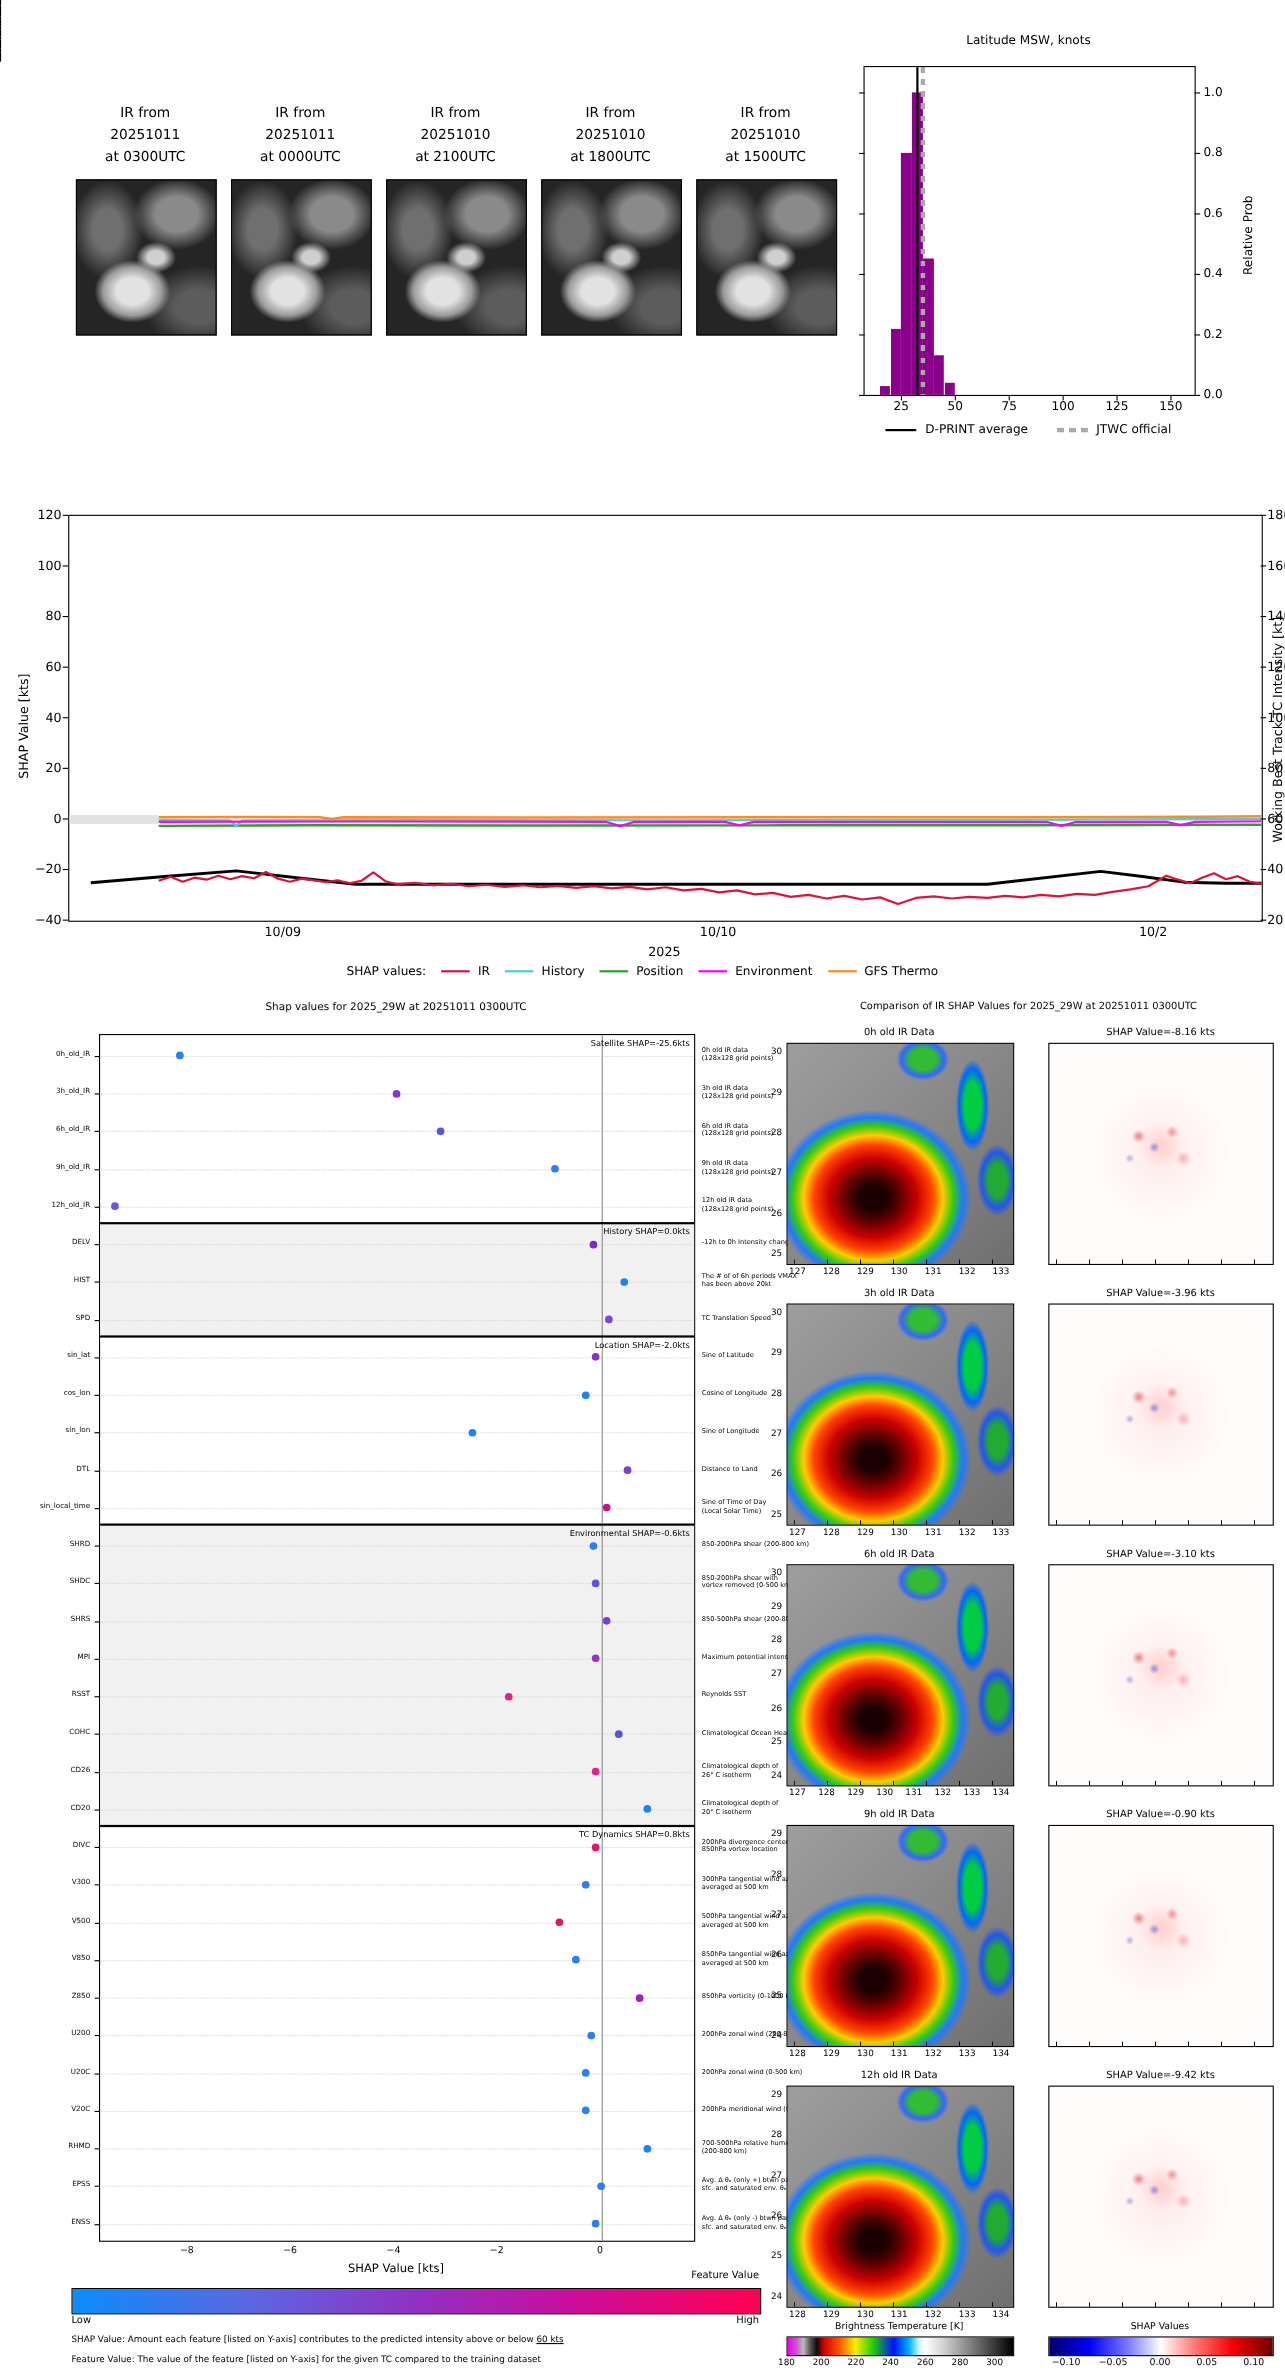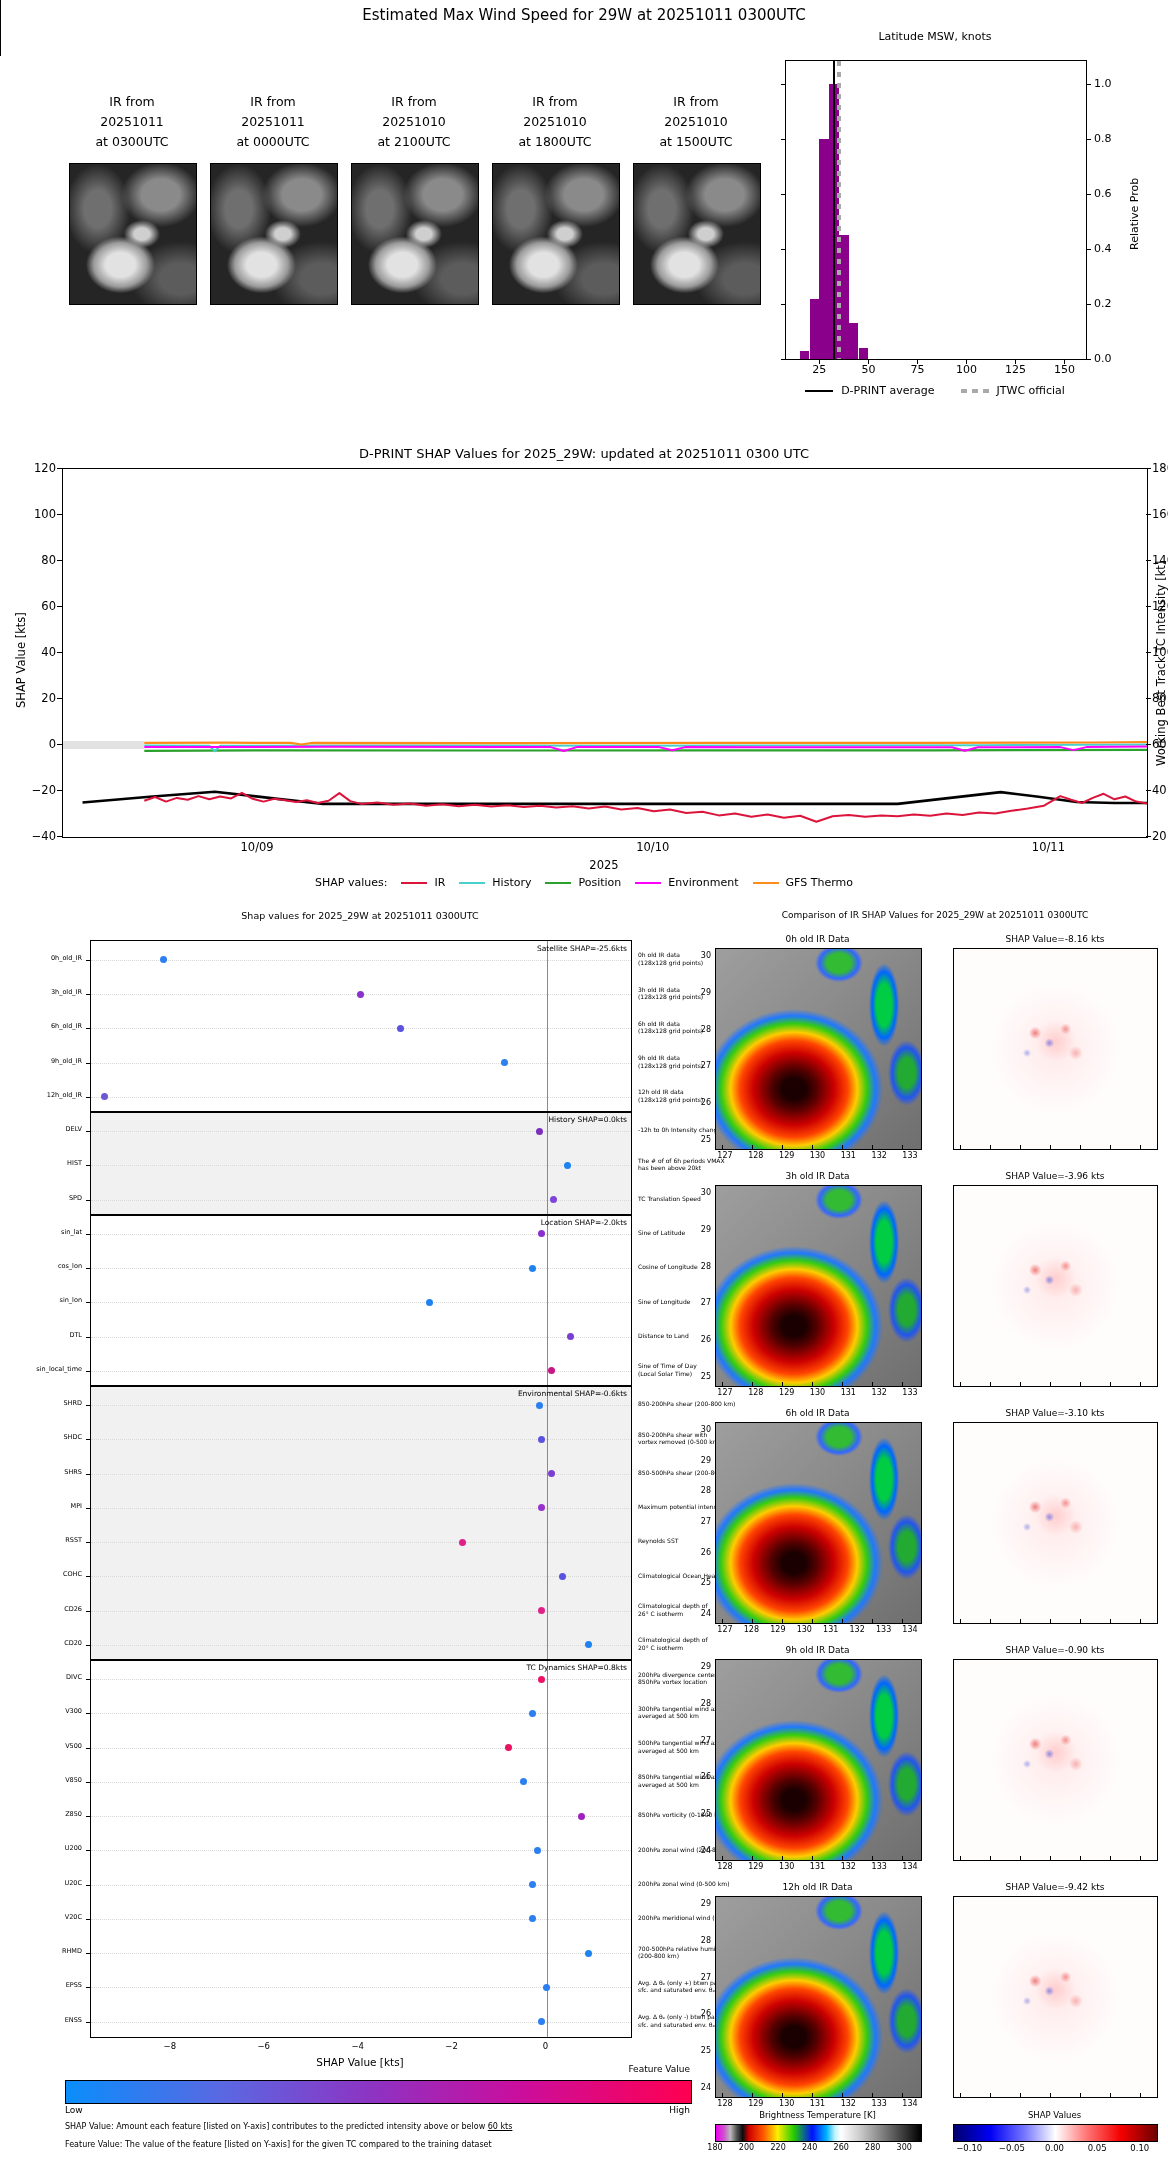--- a/index.html
+++ b/index.html
@@ -84,21 +84,20 @@
   .geo-label{position:absolute;font-size:8px;}
   .cb-title{position:absolute;text-align:center;font-size:8.5px;white-space:nowrap;}
   .cb-tick{position:absolute;text-align:center;font-size:8.5px;}
   .u{text-decoration:underline;}
 </style>
 </head>
 <body>
 
 <div id="canvas">
 
-  <div class="abs ctr fig-title" id="fig-title" style="left:0;top:6px;width:1168px;">Estimated Max Wind Speed for 29W at 20251011 0300UTC</div>
 
   <div id="thumbs">
       <div class="thumb-label" style="position: absolute; left: 61px; top: 92px; width: 142px;">IR from
 20251011
 at 0300UTC</div>
       <div class="thumb-art" style="position: absolute; left: 69px; top: 163px; width: 126px; height: 140px;"></div>
       <div class="thumb-label" style="position: absolute; left: 202px; top: 92px; width: 142px;">IR from
 20251011
 at 0000UTC</div>
       <div class="thumb-art" style="position: absolute; left: 210px; top: 163px; width: 126px; height: 140px;"></div>
@@ -160,21 +159,20 @@
     </div>
   <div class="vlabel" style="left:1128px;top:250px;font-size:11px;">Relative Prob</div>
   <div class="legend-row" style="left:745px;top:384px;width:380px;">
     <span class="sw-line"></span>
     <span>D-PRINT average</span>
     <span style="width:10px;"></span>
     <span class="sw-dash"></span>
     <span>JTWC official</span>
   </div>
 
-  <div class="abs ctr panel-title" style="left:0;top:446px;width:1168px;">D-PRINT SHAP Values for 2025_29W: updated at 20251011 0300 UTC</div>
   <div id="ts-plot">
     <svg id="ts-svg" width="1084" height="368" viewBox="0 0 1084 368">
         <rect x="0" width="81.3" y="272" height="8" fill="#e2e2e2"></rect>
         <polyline points="81.3,281.8 216.8,281.3 433.6,281.5 650.4,281.3 867.2,281.3 1084.0,280.8" fill="none" stroke="#2ca02c" stroke-width="2.2" stroke-linejoin="round"></polyline>
         <polyline points="81.3,276.5 146.3,276.7 151.8,282.2 157.2,276.7 325.2,276.5 542.0,276.7 758.8,276.5 921.4,276.2 1084.0,275.5" fill="none" stroke="#48d1cc" stroke-width="2" stroke-linejoin="round"></polyline>
         <polyline points="81.3,278.1 271.0,277.8 487.8,278.1 500.8,282.0 513.8,278.1 596.2,278.1 609.2,281.3 622.2,278.1 758.8,278.3 888.9,278.3 901.9,281.8 914.9,278.3 997.3,278.1 1010.3,281.1 1023.3,278.1 1084.0,277.6" fill="none" stroke="#ff00ff" stroke-width="2" stroke-linejoin="round"></polyline>
         <polyline points="81.3,273.9 162.6,273.7 227.6,273.9 238.5,275.5 249.3,273.9 433.6,274.2 650.4,273.9 867.2,273.9 1029.8,273.5 1084.0,273.0" fill="none" stroke="#ff8c1a" stroke-width="2.2" stroke-linejoin="round"></polyline>
         <polyline points="19.5,333.5 86.7,327.8 151.8,322.7 216.8,330.1 260.2,334.9 542.0,334.9 834.7,334.9 937.7,323.1 975.6,327.8 1013.5,333.0 1051.5,334.0 1084.0,334.0" fill="none" stroke="#000000" stroke-width="2.6" stroke-linejoin="round"></polyline>
         <polyline points="81.3,331.7 92.1,328.0 103.0,332.6 113.8,328.9 124.7,330.7 135.5,327.1 146.3,330.3 157.2,327.5 168.0,329.4 178.9,323.8 189.7,329.8 200.5,332.6 211.4,329.8 222.2,331.2 233.1,333.0 243.9,331.2 254.7,334.0 265.6,331.7 276.4,324.1 287.3,332.1 298.1,334.9 314.4,333.5 330.6,335.8 346.9,334.4 363.1,336.7 379.4,335.3 395.7,337.2 411.9,335.8 428.2,337.6 444.4,336.3 460.7,338.1 477.0,336.7 493.2,338.6 509.5,337.2 525.7,339.5 542.0,337.6 558.3,340.4 574.5,339.0 590.8,342.2 607.0,340.4 623.3,344.1 639.6,342.7 655.8,346.4 672.1,344.5 688.3,347.8 704.6,345.5 720.9,348.7 737.1,346.8 753.4,352.8 769.6,347.3 785.9,345.9 802.2,347.8 818.4,346.4 834.7,347.3 850.9,345.5 867.2,346.8 883.5,344.5 899.7,345.9 916.0,343.6 932.2,344.5 948.5,341.8 964.8,339.5 981.0,336.7 997.3,327.1 1008.1,330.7 1019.0,334.0 1029.8,328.9 1040.6,324.8 1051.5,330.3 1062.3,327.5 1073.2,332.6 1084.0,334.4" fill="none" stroke="#dc143c" stroke-width="2" stroke-linejoin="round"></polyline>
       </svg>
@@ -213,21 +211,21 @@
       <div class="ts-ytr" style="position: absolute; left: 1152px; top: 737px;">60</div>
       <div class="tick-r" style="position: absolute; left: 1146px; top: 744px; width: 5px;"></div>
       <div class="ts-ytr" style="position: absolute; left: 1152px; top: 783px;">40</div>
       <div class="tick-r" style="position: absolute; left: 1146px; top: 790px; width: 5px;"></div>
       <div class="ts-ytr" style="position: absolute; left: 1152px; top: 829px;">20</div>
       <div class="tick-r" style="position: absolute; left: 1146px; top: 836px; width: 5px;"></div>
       <div class="ts-xt" style="position: absolute; left: 234.1px; top: 840px;">10/09</div>
       <div style="left: 257.1px; top: 836px; width: 1px; height: 5px; background: rgb(0, 0, 0);"></div>
       <div class="ts-xt" style="position: absolute; left: 629.8px; top: 840px;">10/10</div>
       <div style="left: 652.8px; top: 836px; width: 1px; height: 5px; background: rgb(0, 0, 0);"></div>
-      <div class="ts-xt" style="position: absolute; left: 1025.4px; top: 840px;">10/11</div>
+      <div class="ts-xt" style="position: absolute; left: 1025.4px; top: 840px;">10/2</div>
       <div style="left: 1048.4px; top: 836px; width: 1px; height: 5px; background: rgb(0, 0, 0);"></div>
       <div style="left: 158.2px; top: 836px; width: 1px; height: 3px; background: rgb(0, 0, 0);"></div>
       <div style="left: 356px; top: 836px; width: 1px; height: 3px; background: rgb(0, 0, 0);"></div>
       <div style="left: 454.9px; top: 836px; width: 1px; height: 3px; background: rgb(0, 0, 0);"></div>
       <div style="left: 553.9px; top: 836px; width: 1px; height: 3px; background: rgb(0, 0, 0);"></div>
       <div style="left: 751.7px; top: 836px; width: 1px; height: 3px; background: rgb(0, 0, 0);"></div>
       <div style="left: 850.6px; top: 836px; width: 1px; height: 3px; background: rgb(0, 0, 0);"></div>
       <div style="left: 949.5px; top: 836px; width: 1px; height: 3px; background: rgb(0, 0, 0);"></div>
     </div>
   <div class="vlabel" style="left:14px;top:708px;font-size:11.5px;">SHAP Value [kts]</div>

